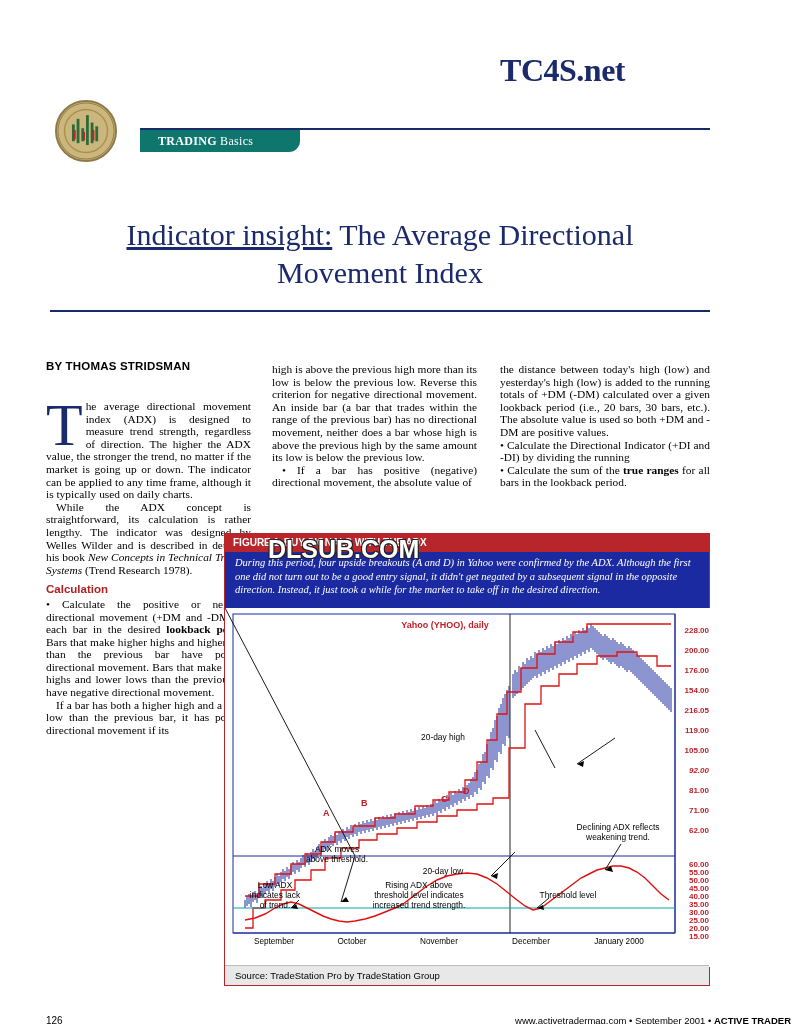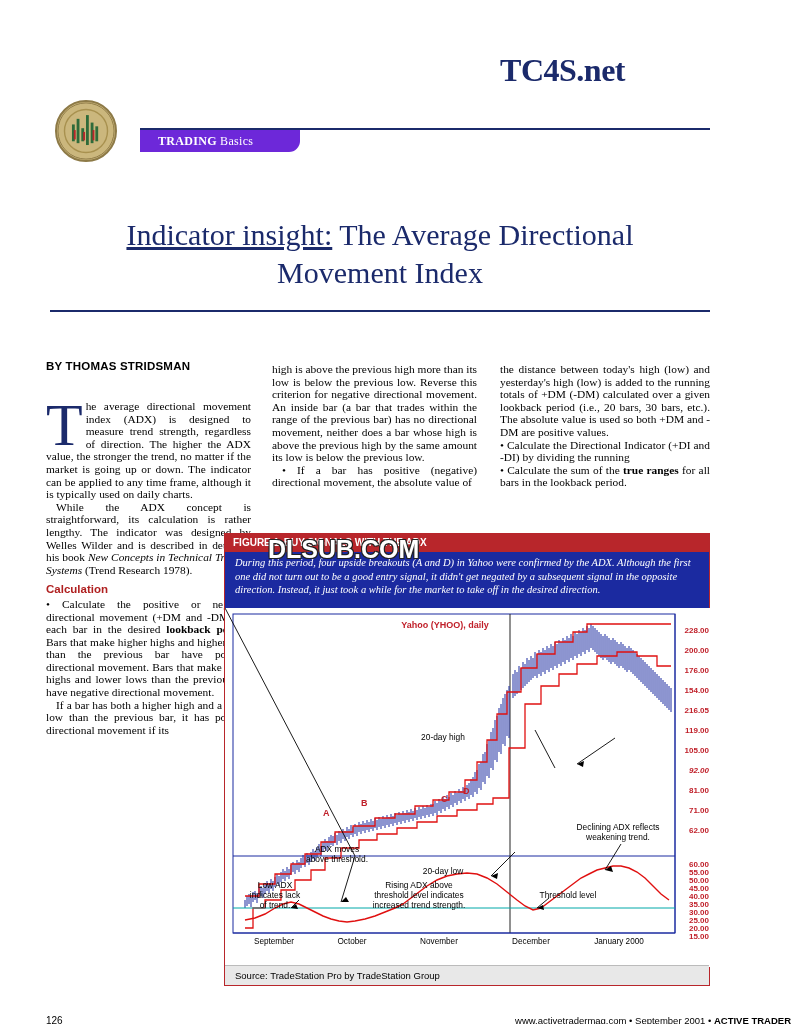--- a/index.html
+++ b/index.html
@@ -45,21 +45,21 @@
     overflow: hidden;
   }
   .logo .bars { position:absolute; left:0; top:0; width:100%; height:100%; }
   .cat-bar {
     position: absolute; left: 140px; top: 80px;
     width: 570px; height: 2px; background: #1b2a6b;
   }
   .cat-tab {
     position: absolute; left: 140px; top: 82px;
     height: 22px; width: 160px;
-    background: #6d28d9;
+    background: #0f766e;
     border-bottom-right-radius: 11px;
     color: #fff;
     font-family: "Liberation Serif", serif;
     font-size: 12px;
     line-height: 22px;
     padding-left: 18px;
     letter-spacing: 0.3px;
   }
   .cat-tab b { font-weight: bold; }
 

